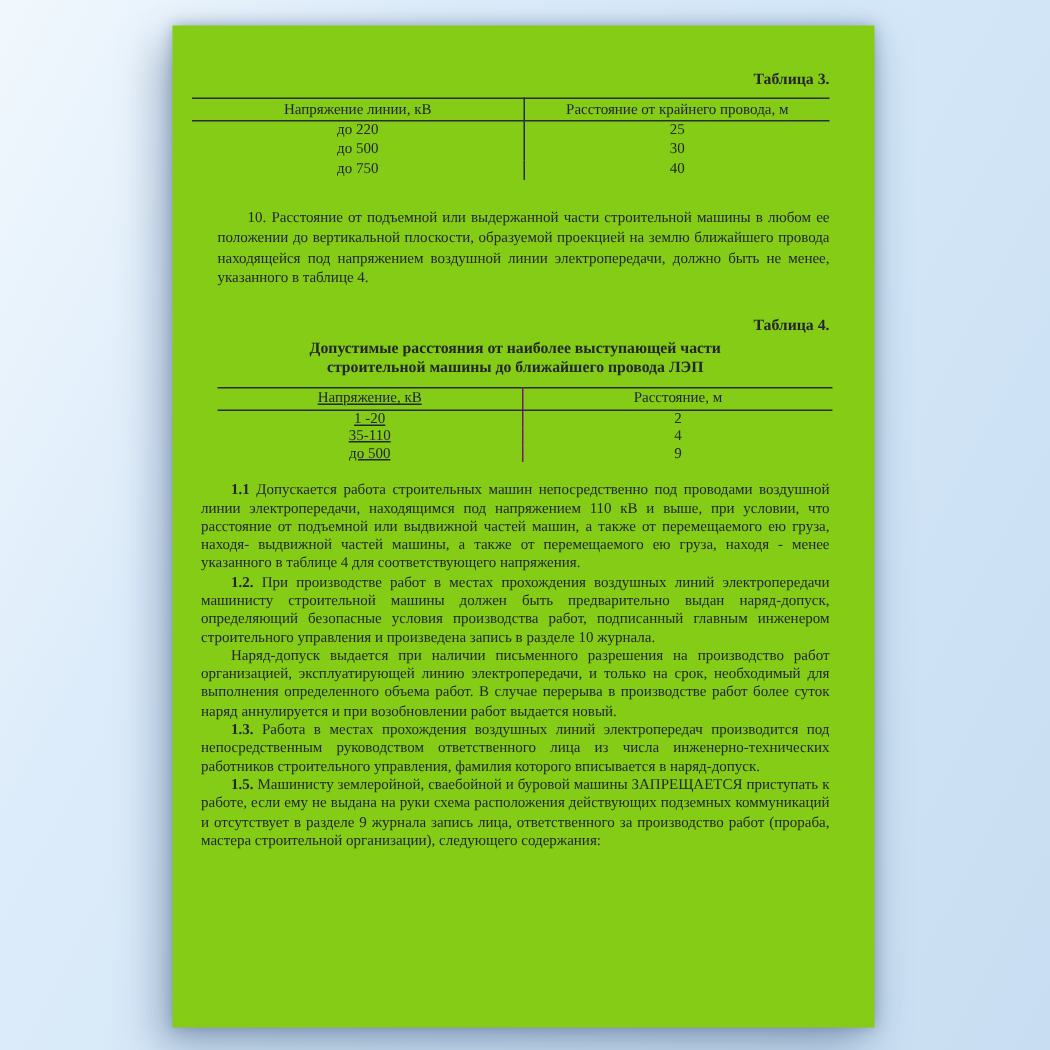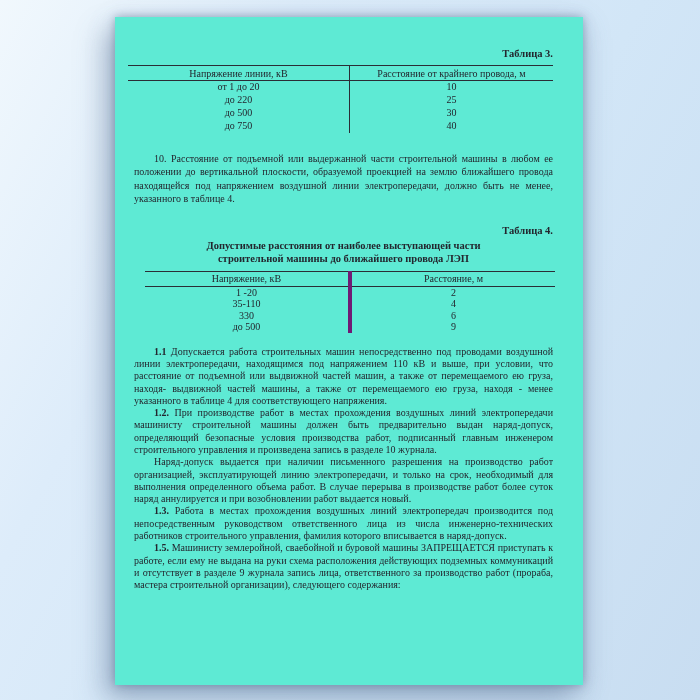--- a/index.html
+++ b/index.html
@@ -3,21 +3,21 @@
 <meta charset="utf-8">
 <style>
   html,body{margin:0;padding:0;}
   body{
     width:700px;height:700px;overflow:hidden;position:relative;
     background:linear-gradient(118deg,#f1f8fd 0%,#ddecfa 28%,#d2e6f7 60%,#c8ddf1 100%);
     font-family:"Liberation Serif","DejaVu Serif",serif;
   }
   .paper{
     position:absolute;left:115px;top:17px;width:468px;height:668px;
-    background:#5eead4;
+    background:#84cc16;
     box-shadow:0 0 9px rgba(74,102,134,.5),
                -12px 14px 26px rgba(84,112,148,.34),
                0 8px 26px rgba(84,112,148,.28);
   }
   .content{
     position:absolute;left:19px;right:30px;top:0;
     color:#23262e;
   }
   .caption{
     font-weight:bold;font-size:10.5px;line-height:13px;text-align:right;
@@ -33,53 +33,49 @@
     font-weight:normal;font-size:10px;text-align:center;padding:0;
     color:#23262e;
   }
   thead th{
     border-top:1.5px solid #2a2d36;border-bottom:1.5px solid #2a2d36;
     height:14px;line-height:13px;
   }
   .tbl3 tbody td{height:12.9px;line-height:12.9px;}
   .tbl4 tbody td{height:11.5px;line-height:11.5px;}
   .tbl3 .c1{width:52%;border-right:1px solid #2a2d36;}
-  .tbl4 .c1{width:49.5%;border-right:4px solid #701a75;}
+  .tbl4 .c1{width:49.5%;border-right:1px solid #701a75;text-decoration:underline;}
   .t4title{
     margin:2px auto 0 auto;max-width:310px;
     font-weight:bold;font-size:10.5px;line-height:13px;text-align:center;
   }
   .p{
     margin:0;font-size:10px;text-align:justify;text-indent:20px;
   }
-  .p10{margin-top:19px;line-height:13.5px;}
+  .p10{margin-top:19px;line-height:13.5px;margin-left:11px;}
   .bodyblock .p{line-height:12.3px;}
   .bodyblock{margin-top:13px;}
   .p b{font-weight:bold;}
 </style>
 </head>
 <body>
 
 <div class="paper">
   <div class="content">
 
     <div class="caption cap3">Таблица 3.</div>
 
     <table class="tbl3">
       <thead>
         <tr>
           <th class="c1">Напряжение линии, кВ</th>
           <th>Расстояние от крайнего провода, м</th>
         </tr>
       </thead>
       <tbody>
-        <tr>
-          <td class="c1">от 1 до 20</td>
-          <td>10</td>
-        </tr>
         <tr>
           <td class="c1">до 220</td>
           <td>25</td>
         </tr>
         <tr>
           <td class="c1">до 500</td>
           <td>30</td>
         </tr>
         <tr>
           <td class="c1">до 750</td>
@@ -104,24 +100,20 @@
       <tbody>
         <tr>
           <td class="c1">1 -20</td>
           <td>2</td>
         </tr>
         <tr>
           <td class="c1">35-110</td>
           <td>4</td>
         </tr>
         <tr>
-          <td class="c1">330</td>
-          <td>6</td>
-        </tr>
-        <tr>
           <td class="c1">до 500</td>
           <td>9</td>
         </tr>
       </tbody>
     </table>
 
     <div class="bodyblock">
       <p class="p"><b>1.1</b> <span>Допускается работа строительных машин непосредственно под проводами воздушной линии электропередачи, находящимся под напряжением 110 кВ и выше, при условии, что расстояние от подъемной или выдвижной частей машин, а также от перемещаемого ею груза, находя- выдвижной частей машины, а также от перемещаемого ею груза, находя - менее указанного в таблице 4 для соответствующего напряжения.</span></p>
       <p class="p"><b>1.2.</b> <span>При производстве работ в местах прохождения воздушных линий электропередачи машинисту строительной машины должен быть предварительно выдан наряд-допуск, определяющий безопасные условия производства работ, подписанный главным инженером строительного управления и произведена запись в разделе 10 журнала.</span></p>
       <p class="p"><b></b><span>Наряд-допуск выдается при наличии письменного разрешения на производство работ организацией, эксплуатирующей линию электропередачи, и только на срок, необходимый для выполнения определенного объема работ. В случае перерыва в производстве работ более суток наряд аннулируется и при возобновлении работ выдается новый.</span></p>

